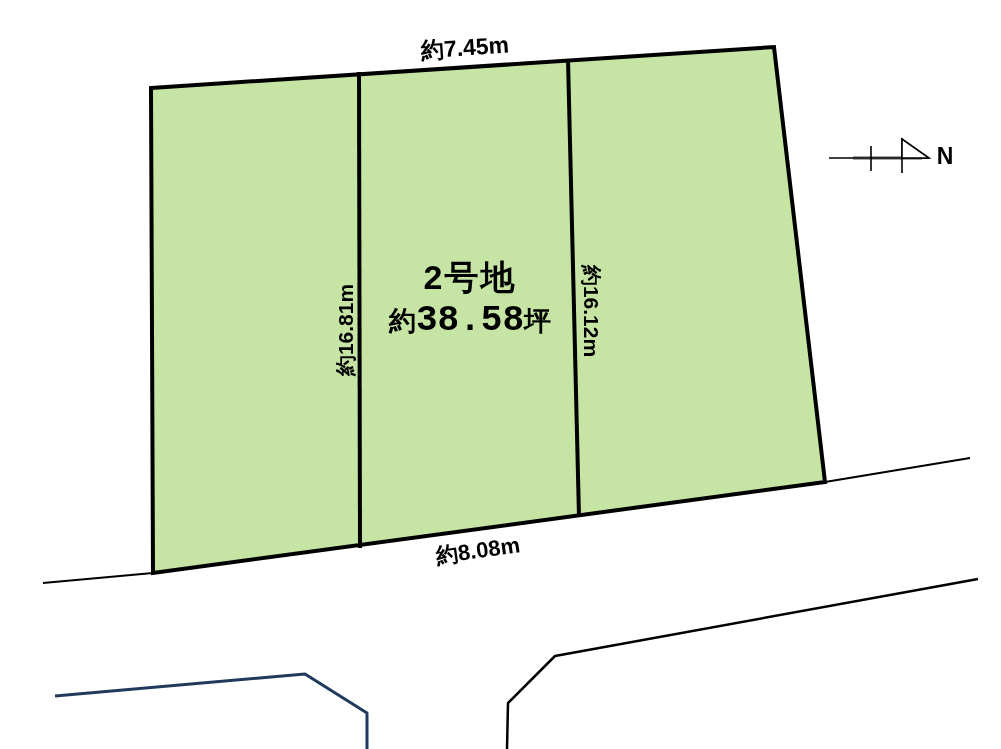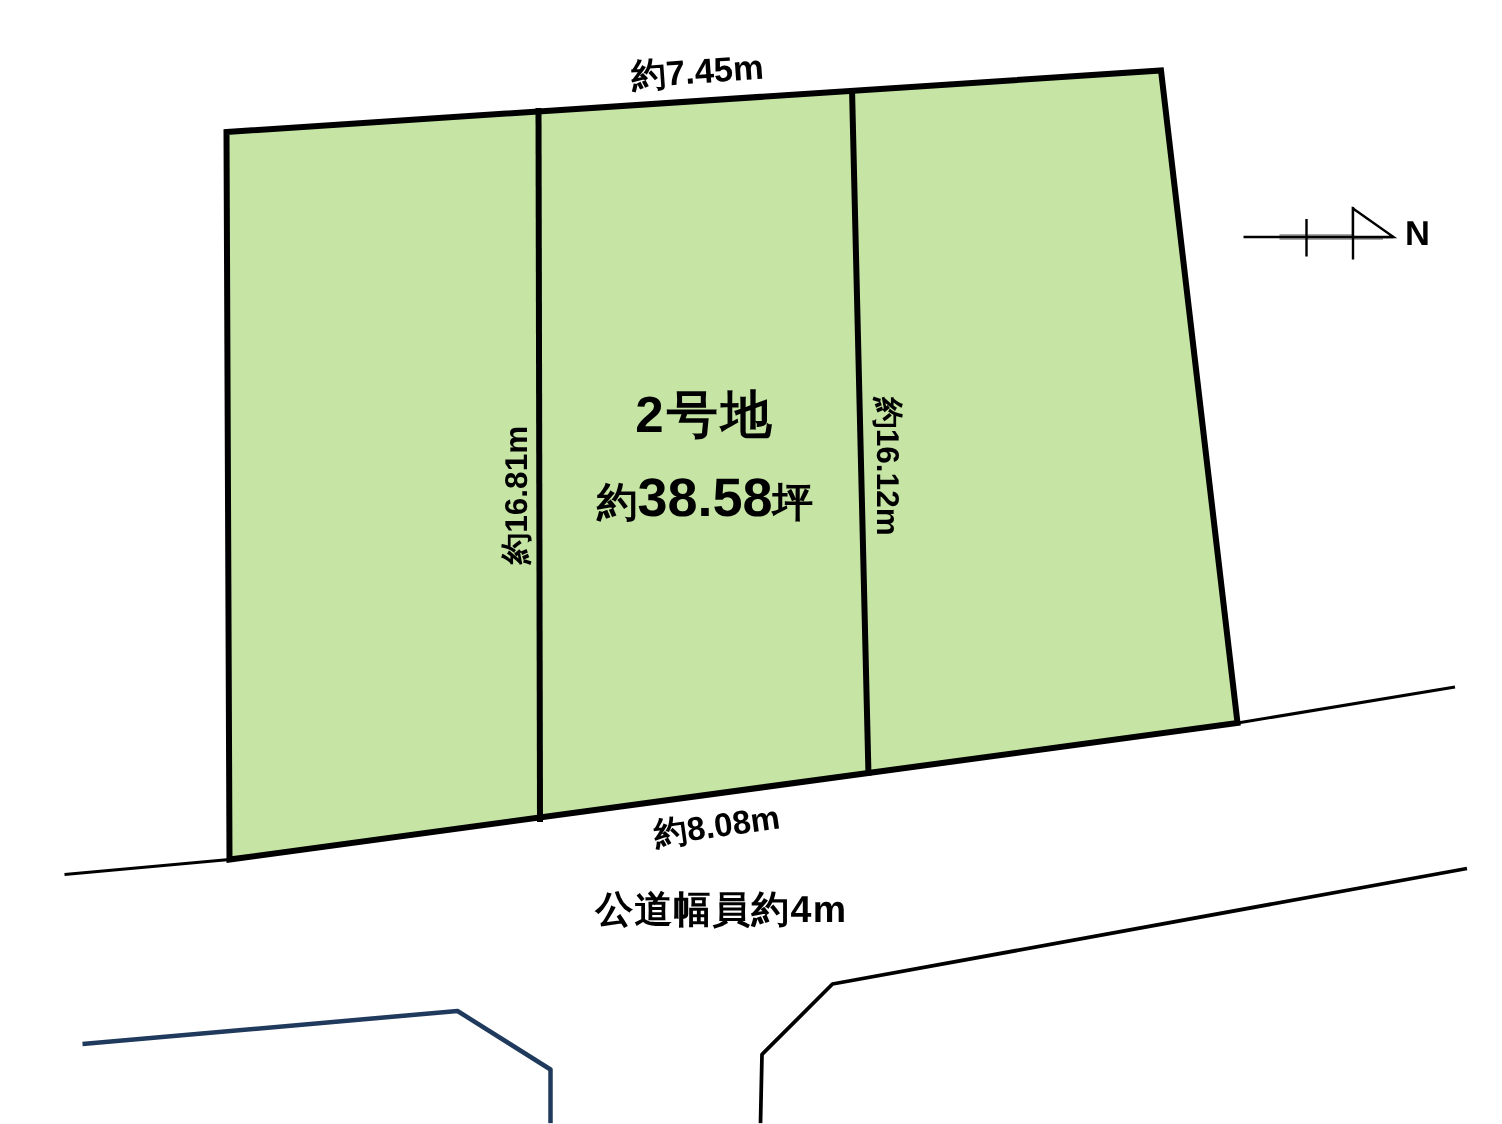--- a/index.html
+++ b/index.html
@@ -54,24 +54,23 @@
       <line x1="871" y1="146" x2="871" y2="171" stroke="#000000" stroke-width="1.6"></line>
       <line x1="902" y1="138" x2="902" y2="173" stroke="#000000" stroke-width="1.6"></line>
       <polygon points="902,139 929,158 902,158" fill="#ffffff" stroke="#000000" stroke-width="1.6"></polygon>
     </g>
   </svg>
 
   <div class="lbl rot-top" style="left:465px;top:48px;">約7.45m</div>
 
   <div class="lbl lot-name" style="left:470px;top:277px;">2号地</div>
 
-  <div class="lbl lot-area" style="left:470px;top:332px;"><span>約</span><span class="big">38.58</span><span>坪</span></div>
+  <div class="lbl lot-area" style="left:470px;top:321px;font-family:Liberation Mono, monospace;"><span>約</span><span class="big">38.58</span><span>坪</span></div>
 
   <div class="lbl rot-ccw" style="left:345px;top:330px;">約16.81m</div>
 
   <div class="lbl rot-cw" style="left:591px;top:311px;">約16.12m</div>
 
   <div class="lbl rot-bottom" style="left:478px;top:551px;">約8.08m</div>
 
-  <div class="lbl road" style="left:481px;top:607px;">公道幅員約4m</div>
 
   <div class="lbl north" style="left:945px;top:156px;">N</div>
 </div>
 
 </body></html>

